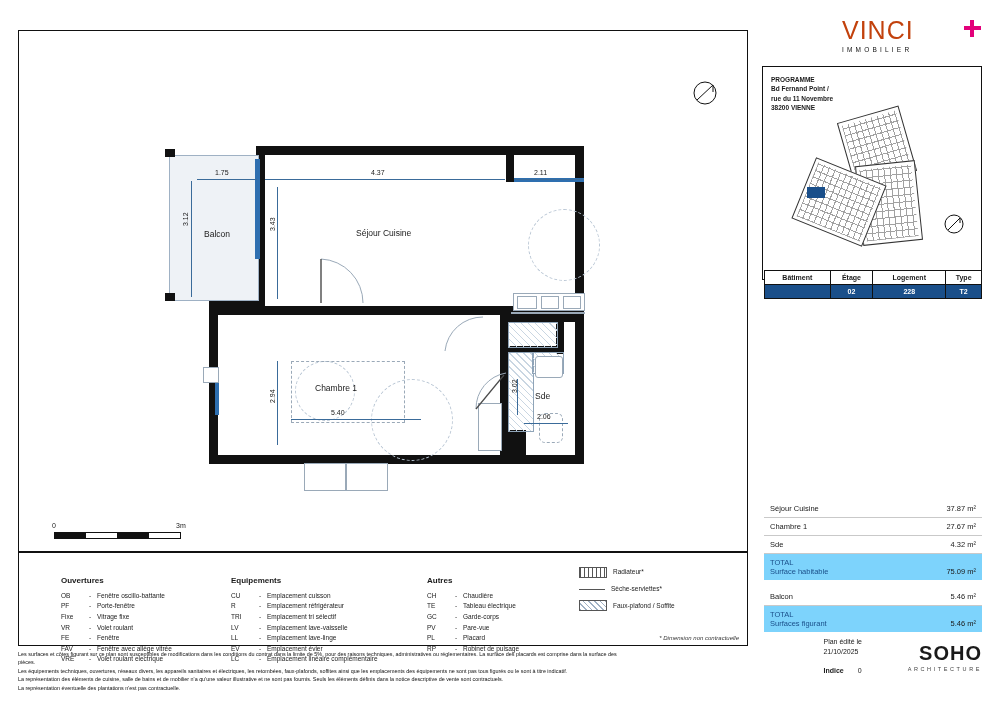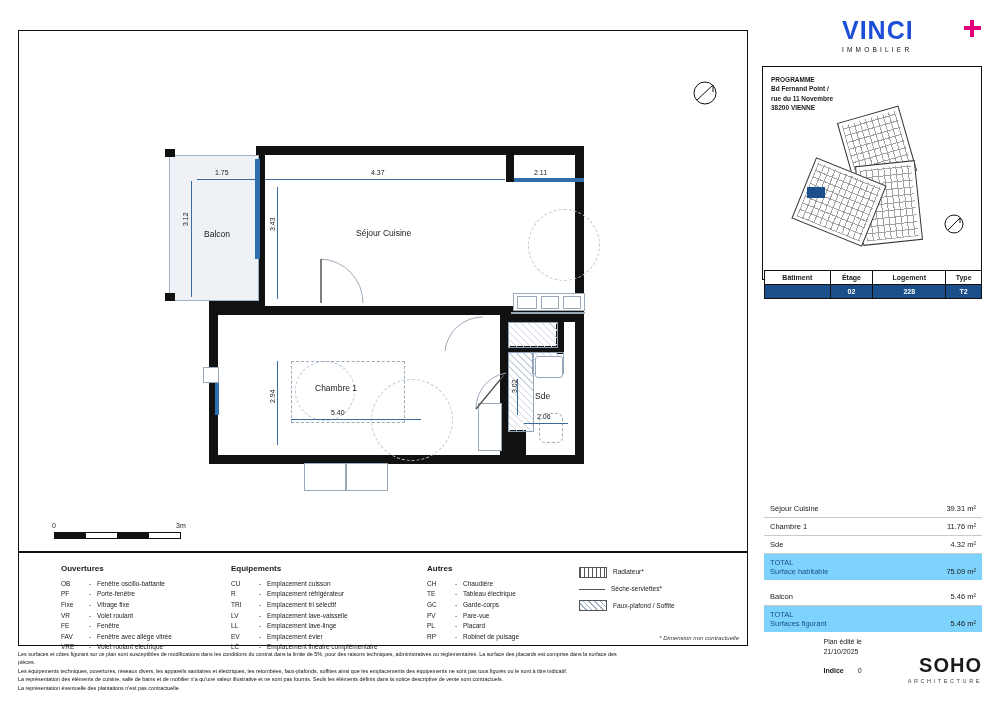--- a/index.html
+++ b/index.html
@@ -40,41 +40,41 @@
   .scalebar{position:absolute;left:35px;top:495px;}
   .scalebar .bar{position:absolute;top:6px;left:0;height:5px;width:125px;border:1px solid #111;background:
     linear-gradient(90deg,#111 0 31px,#fff 31px 62px,#111 62px 94px,#fff 94px 125px);}
   .scalebar .t{position:absolute;font-size:7px;top:-4px;}
 
   
   .legend{
     position:absolute;left:18px;top:552px;width:728px;height:92px;
     border:1px solid #111;border-top:1px solid #111;background:#fff;
   }
-  .legend-col{position:absolute;top:10px;font-size:6.5px;line-height:1.62;}
+  .legend-col{position:absolute;top:22px;font-size:6.5px;line-height:1.62;}
   .legend-col h4{margin:0 0 3px 0;font-size:8px;}
   .legend-row{white-space:nowrap;}
   .legend-row .k{display:inline-block;width:28px;}
   .legend-row .d{display:inline-block;width:8px;}
   .sym-col{position:absolute;left:560px;top:14px;font-size:6.5px;line-height:1.6;}
   .sym-row{display:flex;align-items:center;gap:6px;margin-bottom:6px;}
   .sym-ico{width:26px;height:9px;border:1px solid #555;display:inline-block;}
   .sym-ico.rad{background:repeating-linear-gradient(90deg,#555 0 1px,#fff 1px 4px);}
   .sym-ico.sech{border:none;background:linear-gradient(#fff 45%,#555 45%,#555 55%,#fff 55%);}
   .sym-ico.fp{background:repeating-linear-gradient(45deg,#9fb1c4 0 1px,#fff 1px 4px);}
   .note-dim{position:absolute;right:8px;bottom:4px;font-size:6px;font-style:italic;color:#333;}
 
   .disclaimer{
     position:absolute;left:18px;top:650px;width:600px;
     font-size:5.4px;line-height:1.55;color:#111;
   }
 
   
   .vinci{position:absolute;right:18px;top:16px;width:140px;height:44px;}
-  .vinci .word{font-size:25px;font-weight:bold;letter-spacing:1px;color:#1d4ed8;font-family:"Liberation Sans",sans-serif;}
+  .vinci .word{font-size:25px;font-weight:normal;letter-spacing:1px;color:#c2410c;font-family:"Liberation Sans",sans-serif;}
   .vinci .sub{font-size:6.5px;letter-spacing:3.2px;color:#111;margin-top:1px;}
   .vinci .cross{position:absolute;right:0;top:2px;width:20px;height:20px;}
   .vinci .cross span{position:absolute;background:#e2007a;}
   .vinci .cross .h{left:2px;top:8px;width:17px;height:4px;}
   .vinci .cross .v{left:8px;top:2px;width:4px;height:17px;}
 
   .keyplan{
     position:absolute;right:18px;top:66px;width:218px;height:212px;
     border:1px solid #111;background:#fff;
   }
@@ -92,21 +92,21 @@
   .tbl th{font-weight:bold;background:#fff;}
 
   .areas{position:absolute;right:18px;top:500px;width:218px;font-size:7.5px;}
   .arow{display:flex;justify-content:space-between;padding:4px 6px;border-bottom:1px solid #c9c9c9;}
   .arow.total{background:#7dd3fc;border-bottom:none;font-weight:normal;}
   .arow.total .lab{color:#1a4f8a;}
   .gap{height:8px;}
 
   .edit{position:absolute;right:138px;bottom:30px;font-size:7px;line-height:1.5;text-align:left;}
   .edit .b{font-weight:bold;}
-  .soho{position:absolute;right:18px;bottom:22px;text-align:right;}
+  .soho{position:absolute;right:18px;bottom:34px;text-align:right;}
   .soho .n{font-size:20px;font-weight:bold;letter-spacing:1px;}
   .soho .s{font-size:5.5px;letter-spacing:2.6px;color:#444;margin-top:1px;}
 </style>
 </head>
 <body>
 
 <div class="page">
 
   <div class="plan-panel">
 
@@ -333,25 +333,25 @@
       <td>02</td>
       <td>228</td>
       <td>T2</td>
     </tr>
   </tbody>
     </table>
 
   <div class="areas">
     <div class="arow">
       <span class="lab">Séjour Cuisine</span>
-      <span class="val">39.31 m²</span>
+      <span class="val">37.87 m²</span>
     </div>
     <div class="arow">
       <span class="lab">Chambre 1</span>
-      <span class="val">11.76 m²</span>
+      <span class="val">27.67 m²</span>
     </div>
     <div class="arow">
       <span class="lab">Sde</span>
       <span class="val">4.32 m²</span>
     </div>
     <div class="arow total">
       <span class="lab">
         <span style="display:block;">TOTAL</span>
         <span style="display:block;text-align:center;">Surface habitable</span>
       </span>

